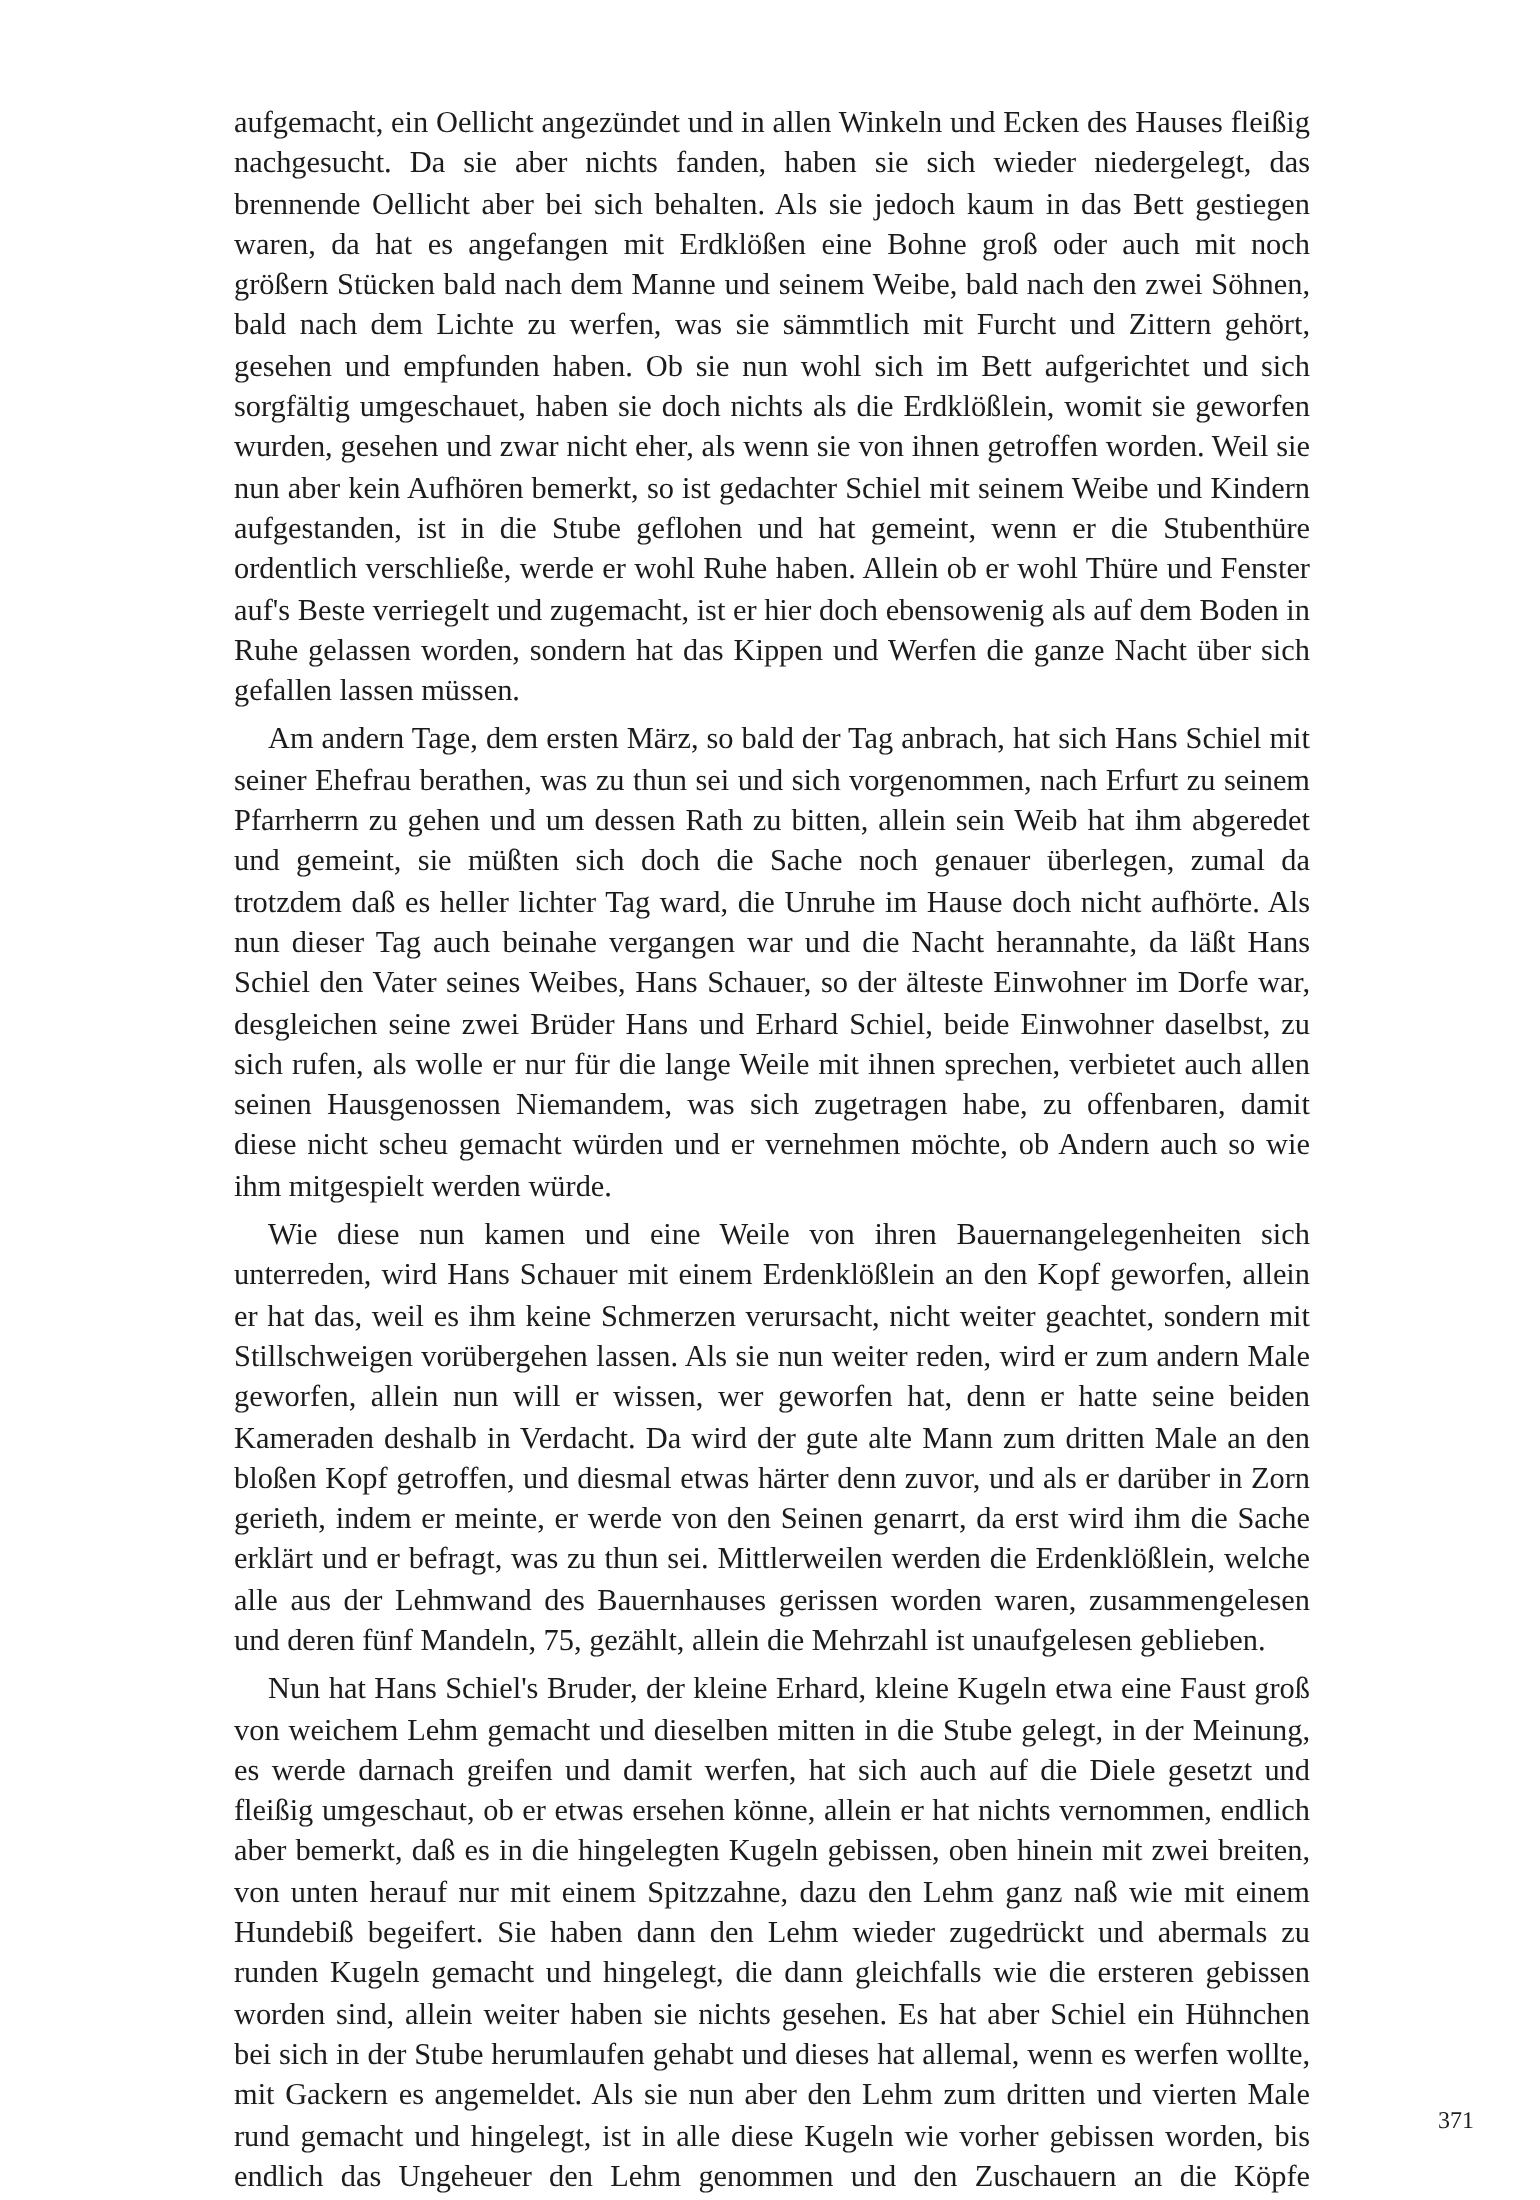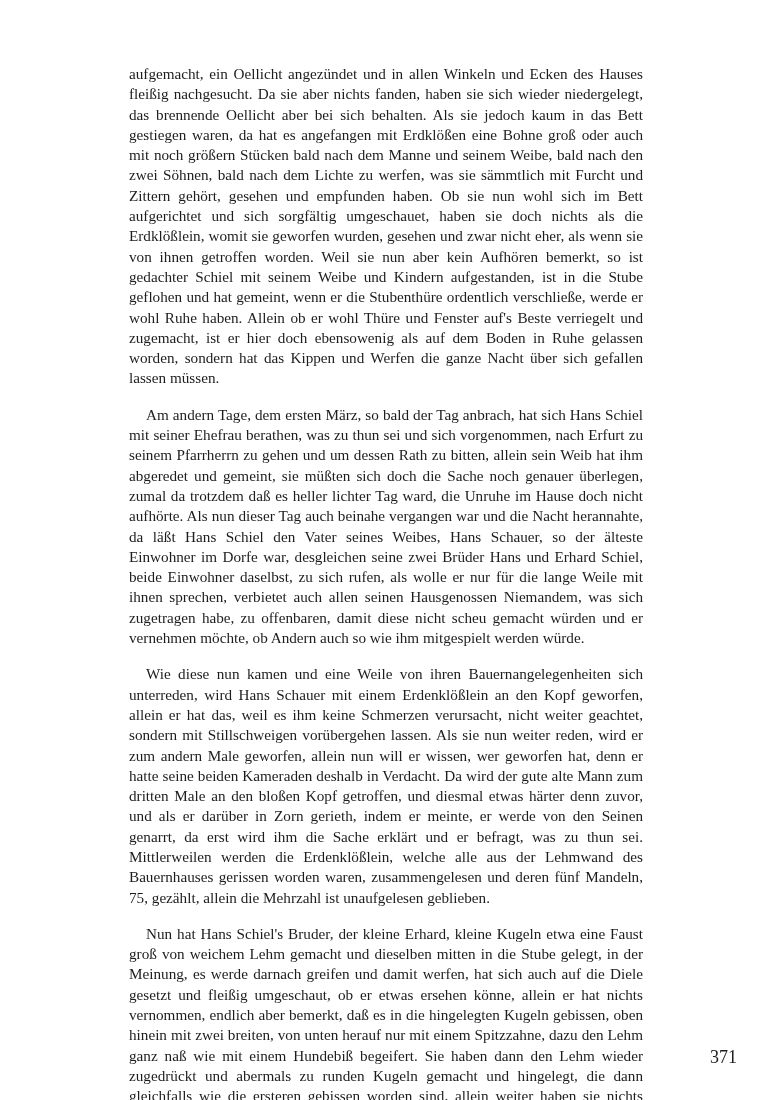--- a/index.html
+++ b/index.html
@@ -20,31 +20,31 @@
       left: 113px;
       top: 48px;
       width: 546px;
       text-align: justify;
       font-size: 15.2px;
       line-height: 20.3px;
       hyphens: auto;
       -webkit-hyphens: auto;
     }
     .text-block p {
-      margin: 16px;
+      margin: 4px;
       padding: 0;
     }
     .text-block p.indented {
       text-indent: 17px;
     }
     .page-number {
       position: absolute;
       right: 33px;
       bottom: 32px;
-      font-size: 18px;
+      font-size: 12px;
       color: #1c1c1c;
     }
   </style>
 </head>
 <body>
 
 <div class="text-block">
   <p>aufgemacht, ein Oellicht angezündet und in allen Winkeln und Ecken des Hauses fleißig nachgesucht. Da sie aber nichts fanden, haben sie sich wieder niedergelegt, das brennende Oellicht aber bei sich behalten. Als sie jedoch kaum in das Bett gestiegen waren, da hat es angefangen mit Erdklößen eine Bohne groß oder auch mit noch größern Stücken bald nach dem Manne und seinem Weibe, bald nach den zwei Söhnen, bald nach dem Lichte zu werfen, was sie sämmtlich mit Furcht und Zittern gehört, gesehen und empfunden haben. Ob sie nun wohl sich im Bett aufgerichtet und sich sorgfältig umgeschauet, haben sie doch nichts als die Erdklößlein, womit sie geworfen wurden, gesehen und zwar nicht eher, als wenn sie von ihnen getroffen worden. Weil sie nun aber kein Aufhören bemerkt, so ist gedachter Schiel mit seinem Weibe und Kindern aufgestanden, ist in die Stube geflohen und hat gemeint, wenn er die Stubenthüre ordentlich verschließe, werde er wohl Ruhe haben. Allein ob er wohl Thüre und Fenster auf's Beste verriegelt und zugemacht, ist er hier doch ebensowenig als auf dem Boden in Ruhe gelassen worden, sondern hat das Kippen und Werfen die ganze Nacht über sich gefallen lassen müssen.</p>
   <p class="indented">Am andern Tage, dem ersten März, so bald der Tag anbrach, hat sich Hans Schiel mit seiner Ehefrau berathen, was zu thun sei und sich vorgenommen, nach Erfurt zu seinem Pfarrherrn zu gehen und um dessen Rath zu bitten, allein sein Weib hat ihm abgeredet und gemeint, sie müßten sich doch die Sache noch genauer überlegen, zumal da trotzdem daß es heller lichter Tag ward, die Unruhe im Hause doch nicht aufhörte. Als nun dieser Tag auch beinahe vergangen war und die Nacht herannahte, da läßt Hans Schiel den Vater seines Weibes, Hans Schauer, so der älteste Einwohner im Dorfe war, desgleichen seine zwei Brüder Hans und Erhard Schiel, beide Einwohner daselbst, zu sich rufen, als wolle er nur für die lange Weile mit ihnen sprechen, verbietet auch allen seinen Hausgenossen Niemandem, was sich zugetragen habe, zu offenbaren, damit diese nicht scheu gemacht würden und er vernehmen möchte, ob Andern auch so wie ihm mitgespielt werden würde.</p>
   <p class="indented">Wie diese nun kamen und eine Weile von ihren Bauernangelegenheiten sich unterreden, wird Hans Schauer mit einem Erdenklößlein an den Kopf geworfen, allein er hat das, weil es ihm keine Schmerzen verursacht, nicht weiter geachtet, sondern mit Stillschweigen vorübergehen lassen. Als sie nun weiter reden, wird er zum andern Male geworfen, allein nun will er wissen, wer geworfen hat, denn er hatte seine beiden Kameraden deshalb in Verdacht. Da wird der gute alte Mann zum dritten Male an den bloßen Kopf getroffen, und diesmal etwas härter denn zuvor, und als er darüber in Zorn gerieth, indem er meinte, er werde von den Seinen genarrt, da erst wird ihm die Sache erklärt und er befragt, was zu thun sei. Mittlerweilen werden die Erdenklößlein, welche alle aus der Lehmwand des Bauernhauses gerissen worden waren, zusammengelesen und deren fünf Mandeln, 75, gezählt, allein die Mehrzahl ist unaufgelesen geblieben.</p>

